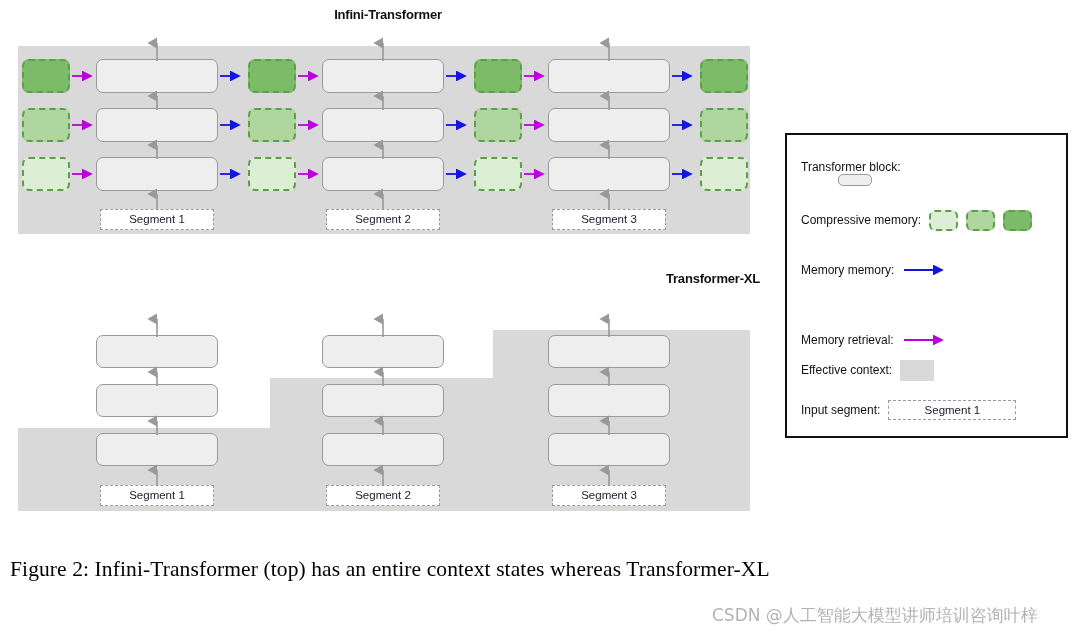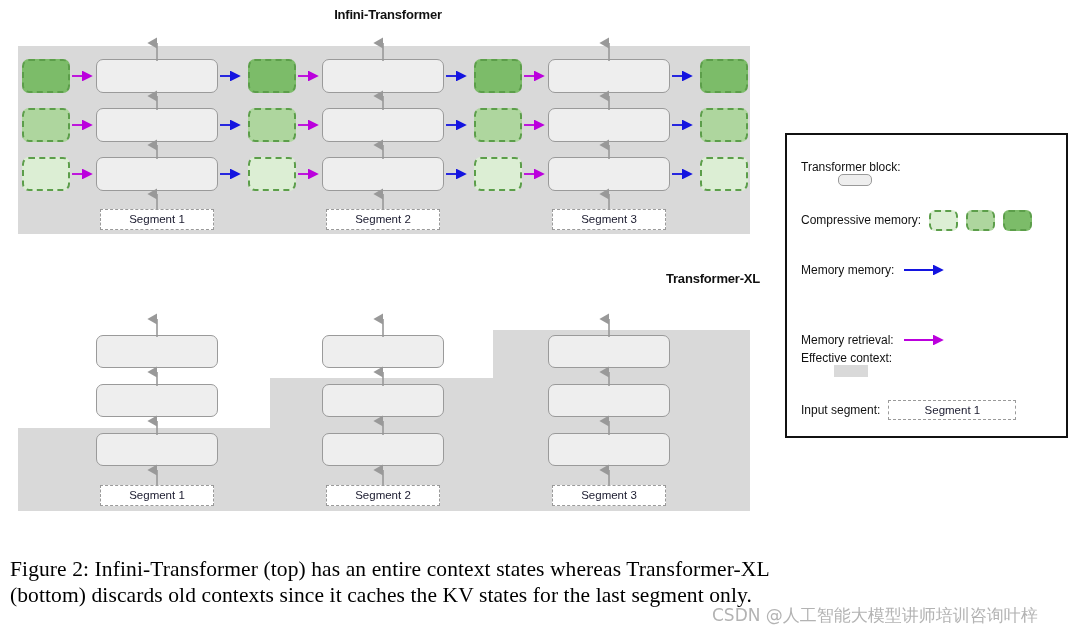--- a/index.html
+++ b/index.html
@@ -478,30 +478,29 @@
 
   <div class="legend-row" style="top:172px;margin-top:20px;">
     <span class="legend-label">Memory retrieval:</span>
     <span class="legend-arrow">
       <svg width="48" height="12" viewBox="0 0 48 12">
           <line x1="0" y1="6" x2="38" y2="6" stroke="#bb00dd" stroke-width="1.8" marker-end="url(#mr)"></line>
         </svg>
     </span>
   </div>
 
-  <div class="legend-row" style="top:216px;flex-direction:column;">
+  <div class="legend-row" style="top:222px;">
     <span class="legend-label">Effective context:</span>
     <span class="legend-ctx"></span>
   </div>
 
   <div class="legend-row" style="top:262px;text-align:right;">
     <span class="legend-label">Input segment:</span>
     <span class="legend-seg">Segment 1</span>
   </div>
 
 </div>
 
 <div id="caption">
   <div>Figure 2: Infini-Transformer (top) has an entire context states whereas Transformer-XL</div>
-  <div>(bottom) discards old contexts since it caches the KV states for the last segment only.</div>
 </div>
 
 <div id="watermark">CSDN @人工智能大模型讲师培训咨询叶梓</div>
 
 </body></html>

